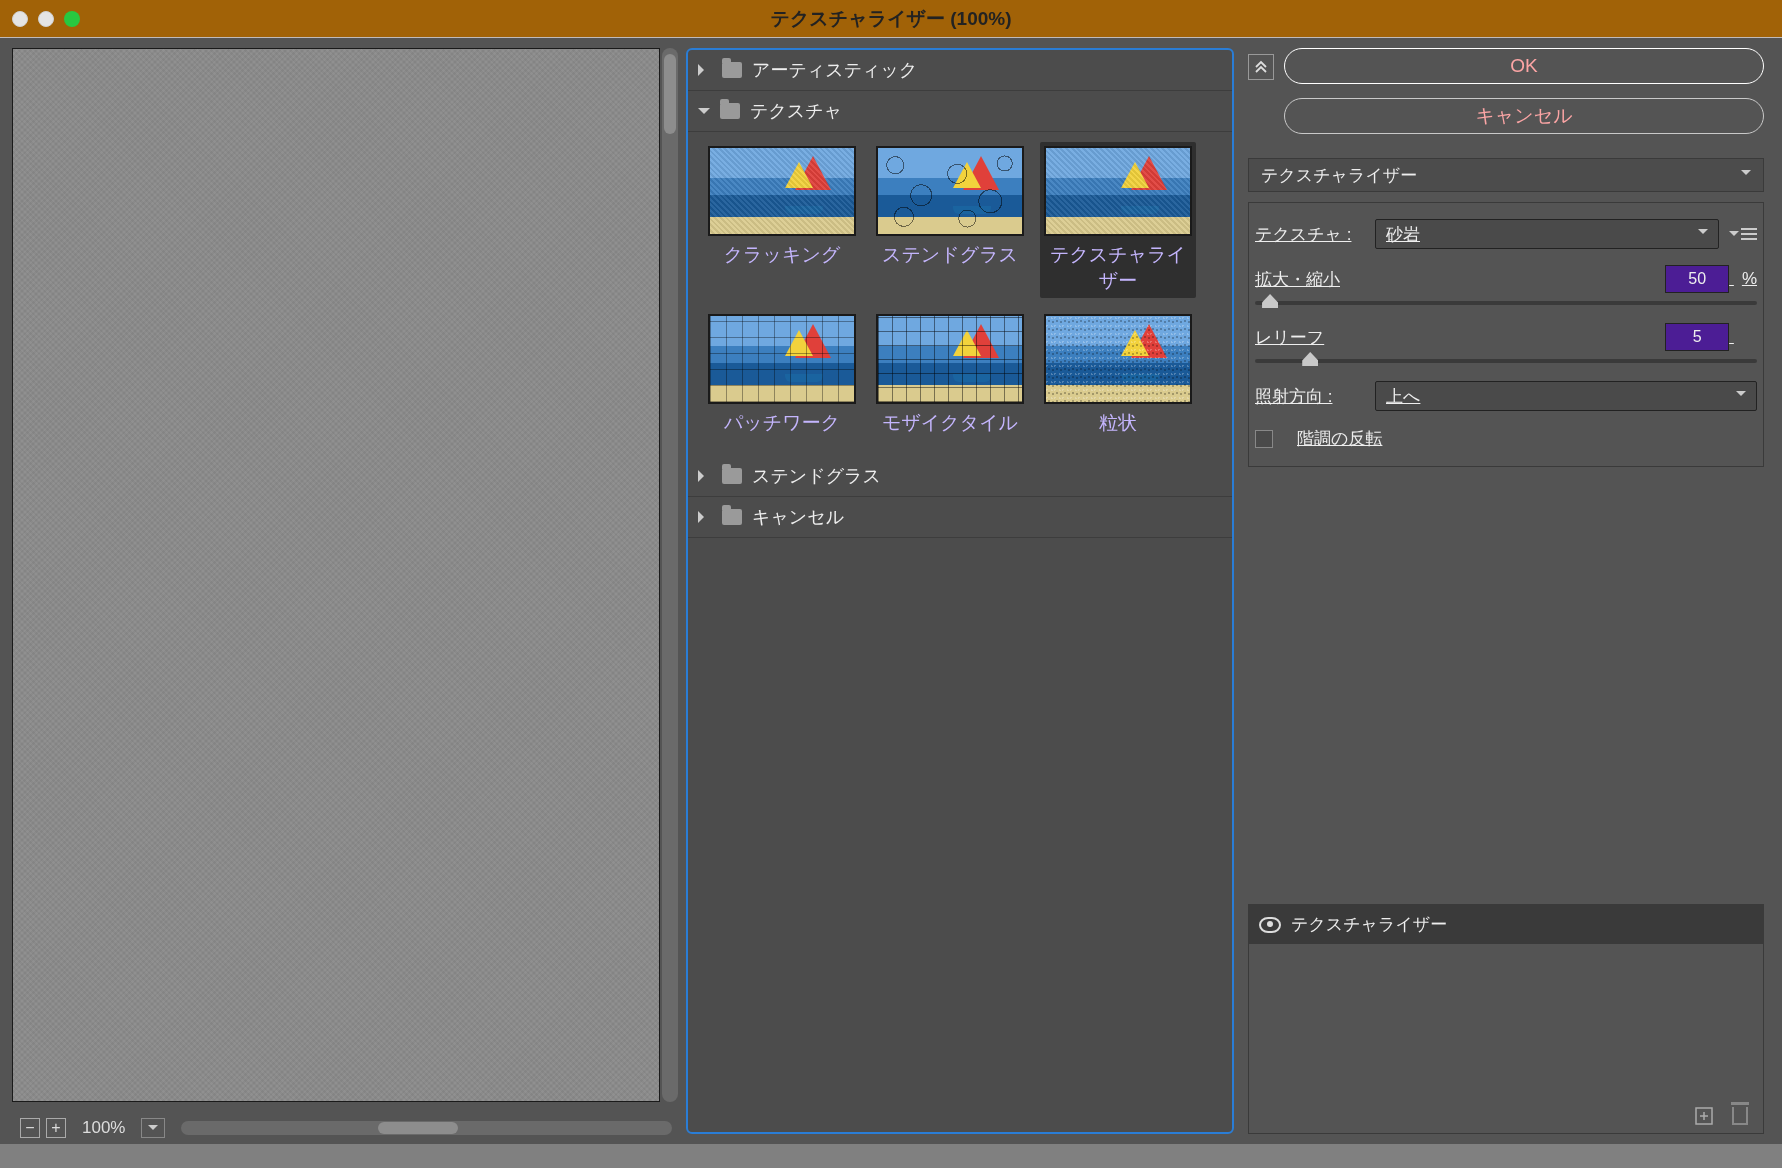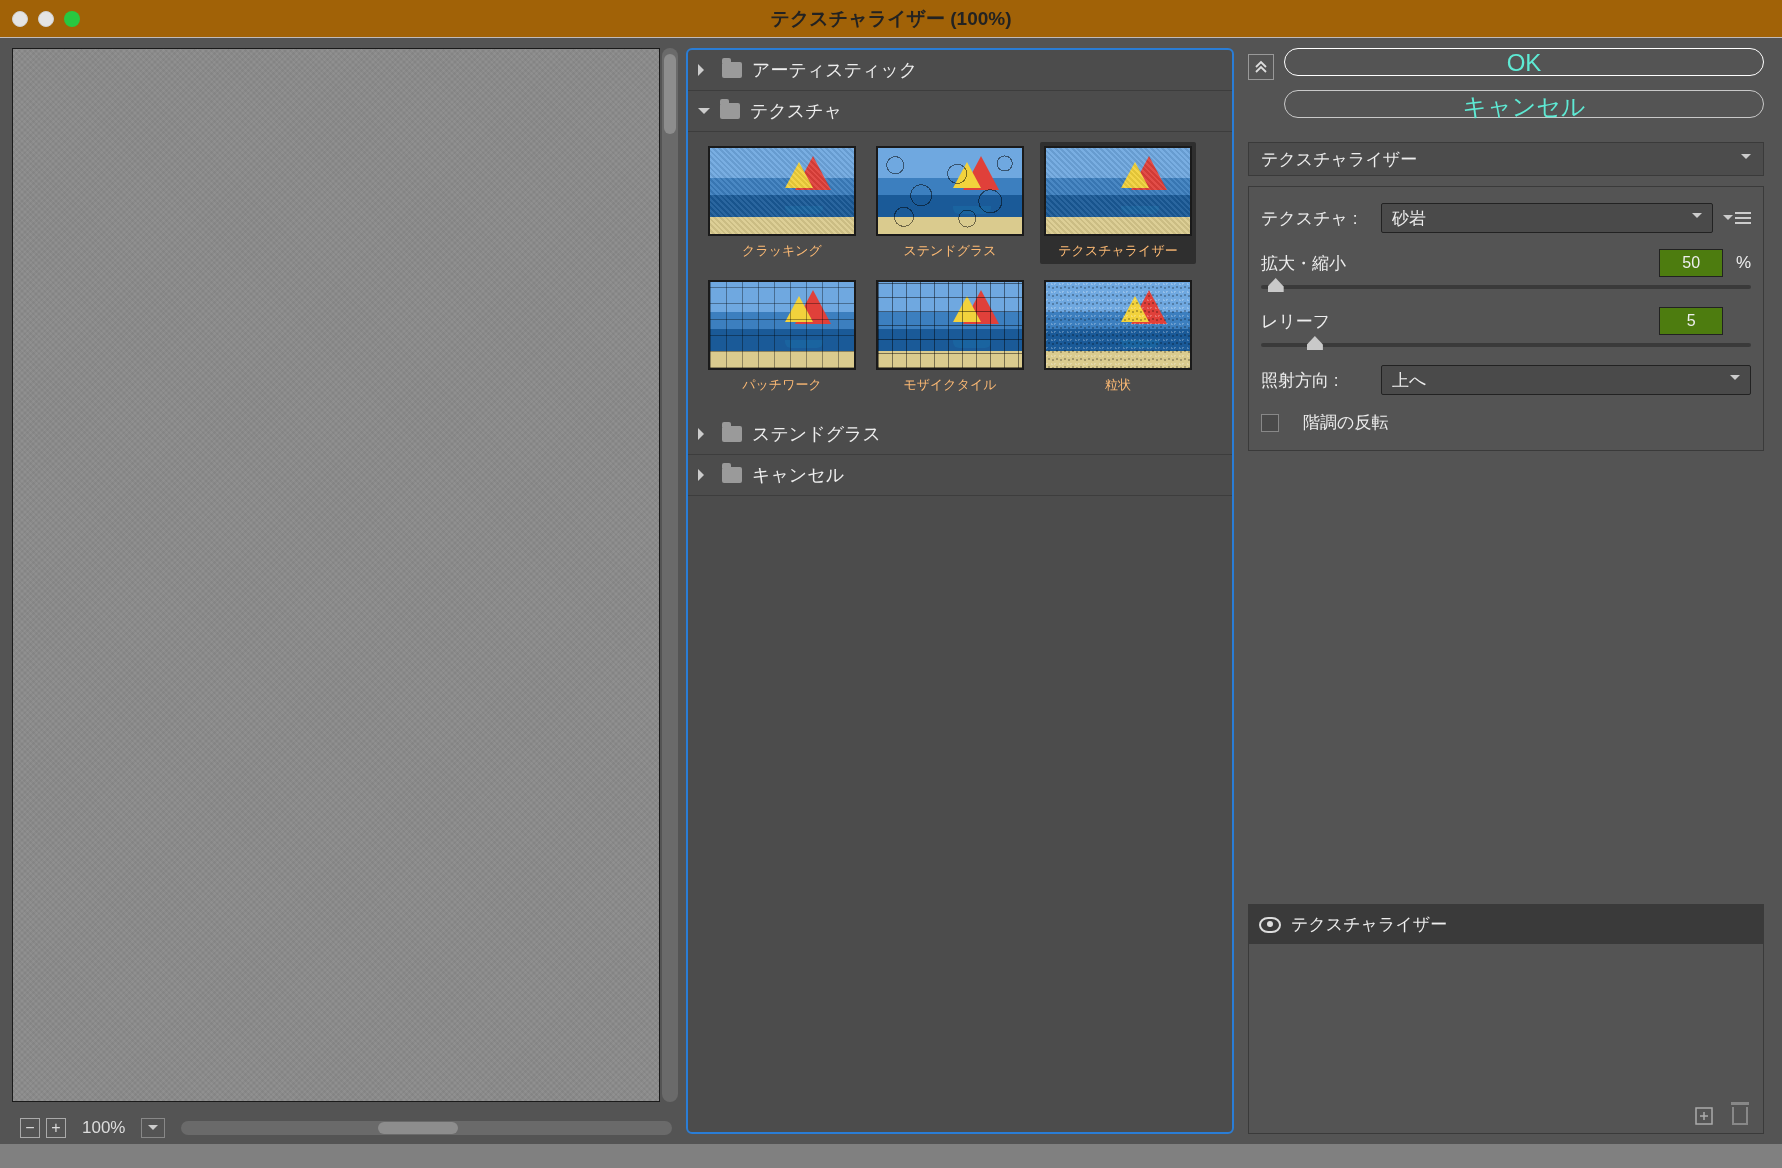--- a/index.html
+++ b/index.html
@@ -37,21 +37,21 @@
   
   .gallery-col { width: 560px; padding: 10px 6px; }
   .gallery { border: 2px solid #2a7dd6; background: #4c4c4c; height: 100%; border-radius: 6px; overflow-y: auto; position: relative; }
   .cat-row { display:flex; align-items:center; gap:10px; padding: 8px 10px; color:#eee; font-size:18px; cursor:pointer; border-bottom: 1px solid #3d3d3d; }
   .tri { width:0; height:0; border:6px solid transparent; }
   .tri.closed { border-left-color:#ccc; margin-right:2px; }
   .tri.open { border-top-color:#ccc; margin-top:6px; }
   .folder-icon { width:20px; height:16px; background:#9a9a9a; border-radius:2px; position:relative; }
   .folder-icon::before { content:""; position:absolute; top:-4px; left:0; width:9px; height:5px; background:#9a9a9a; border-radius:2px 2px 0 0; }
   .thumbs { display:flex; flex-wrap:wrap; gap:12px; padding: 10px 16px 16px 16px; }
-  .thumb { width: 156px; text-align:center; color:#fdba74; font-size:13px; cursor:pointer; padding: 4px; border-radius: 2px; }
+  .thumb { width: 156px; text-align:center; color:#c4b5fd; font-size:19px; cursor:pointer; padding: 4px; border-radius: 2px; }
   .thumb.selected { background:#2f2f2f; }
   .thumb-img { width: 148px; height: 90px; margin: 0 auto 6px auto; background: linear-gradient(#6fa8e0 0 35%, #3c7fbf 35% 55%, #1a5a98 55% 80%, #dacb8e 80% 100%); border: 2px solid #1a1a1a; position: relative; overflow:hidden; }
   .boat { position:absolute; left:52%; top:8px; width:38px; height:54px;}
   .sail1 { position:absolute; left:10px; top:0; width:0; height:0; border:18px solid transparent; border-bottom:34px solid #e0403a; border-top:none; }
   .sail2 { position:absolute; left:0; top:6px; width:0; height:0; border:14px solid transparent; border-bottom:26px solid #f2d23c; border-top:none; }
   .hull { position:absolute; left:52%; top:58px; width:38px; height:8px; background:#1a64a0; border-radius:0 0 6px 6px; }
   
   .mosaic-ov::after { content:""; position:absolute; inset:0; background:
     repeating-linear-gradient(0deg, rgba(0,0,0,.45) 0 1px, transparent 1px 14px),
     repeating-linear-gradient(90deg, rgba(0,0,0,.45) 0 1px, transparent 1px 14px); }
@@ -72,34 +72,34 @@
     radial-gradient(circle at 10% 20%, rgba(255,255,255,.25) 0 1px, transparent 1px),
     radial-gradient(circle at 35% 60%, rgba(0,0,0,.25) 0 1px, transparent 1px),
     radial-gradient(circle at 70% 30%, rgba(255,255,255,.25) 0 1px, transparent 1px),
     radial-gradient(circle at 85% 75%, rgba(0,0,0,.25) 0 1px, transparent 1px); background-size: 8px 8px; }
   
   
   .controls-col { flex:1; padding: 10px 18px 10px 8px; display:flex; flex-direction:column; }
   .toprow { display:flex; gap:10px; align-items:flex-start; }
   .collapse-btn { width:26px; height:26px; border:1px solid #999; display:flex; align-items:center; justify-content:center; color:#ddd; cursor:pointer; margin-top:6px; }
   .btn-stack { flex:1; display:flex; flex-direction:column; gap:14px; }
-  .big-btn { height:28px; border:1.5px solid #c9c9c9; border-radius:22px; background:transparent; color:#5eead4; font-size:24px; cursor:pointer; }
+  .big-btn { height:36px; border:1.5px solid #c9c9c9; border-radius:22px; background:transparent; color:#fca5a5; font-size:19px; cursor:pointer; }
   .big-btn:first-child { border-color:#fff; }
   
   .filter-dd { margin-top:24px; height:34px; border:1px solid #3a3a3a; background:#4c4c4c; color:#eee; display:flex; align-items:center; justify-content:space-between; padding:0 12px; font-size:17px; cursor:pointer; }
   .dd-caret::after { content:""; border:5px solid transparent; border-top-color:#ccc; display:inline-block; margin-top:4px; }
   
-  .param-panel { border:1px solid #3a3a3a; margin-top:10px; padding:16px 12px; color:#eee; font-size:17px; flex: 0 0 auto; }
+  .param-panel { border:1px solid #3a3a3a; margin-top:10px; padding:16px 6px; color:#eee; font-size:17px; flex: 0 0 auto; text-decoration: underline; }
   .param-row { display:flex; align-items:center; gap:10px; margin-bottom:16px; }
   .param-row label { min-width:110px; }
   .small-dd { flex:1; height:30px; border:1px solid #222; background:#4a4a4a; display:flex; align-items:center; justify-content:space-between; padding:0 10px; cursor:pointer; border-radius:2px; }
   
   .slider-row { margin-bottom: 18px; }
   .slider-top { display:flex; justify-content:space-between; align-items:center; margin-bottom:8px; }
-  .num-input { width:64px; height:28px; background:#4d7c0f; border:1px solid #222; color:#eee; text-align:center; font-size:16px; }
+  .num-input { width:64px; height:28px; background:#4c1d95; border:1px solid #222; color:#eee; text-align:center; font-size:16px; }
   .unit { margin-left:8px; }
   .slider-track { height:4px; background:#3a3a3a; position:relative; border-radius:2px; }
   .slider-thumb { position:absolute; top:-7px; width:16px; height:14px; background:#c9c9c9; transform:translateX(-50%); }
   .slider-thumb.pointy { clip-path: polygon(50% 0, 100% 60%, 100% 100%, 0 100%, 0 60%); }
   
   .chk-row { display:flex; align-items:center; gap:24px; margin-top:6px; }
   .chk { width:18px; height:18px; border:1px solid #888; background:#4a4a4a; cursor:pointer; }
   
   .spacer { flex:1; }
   

